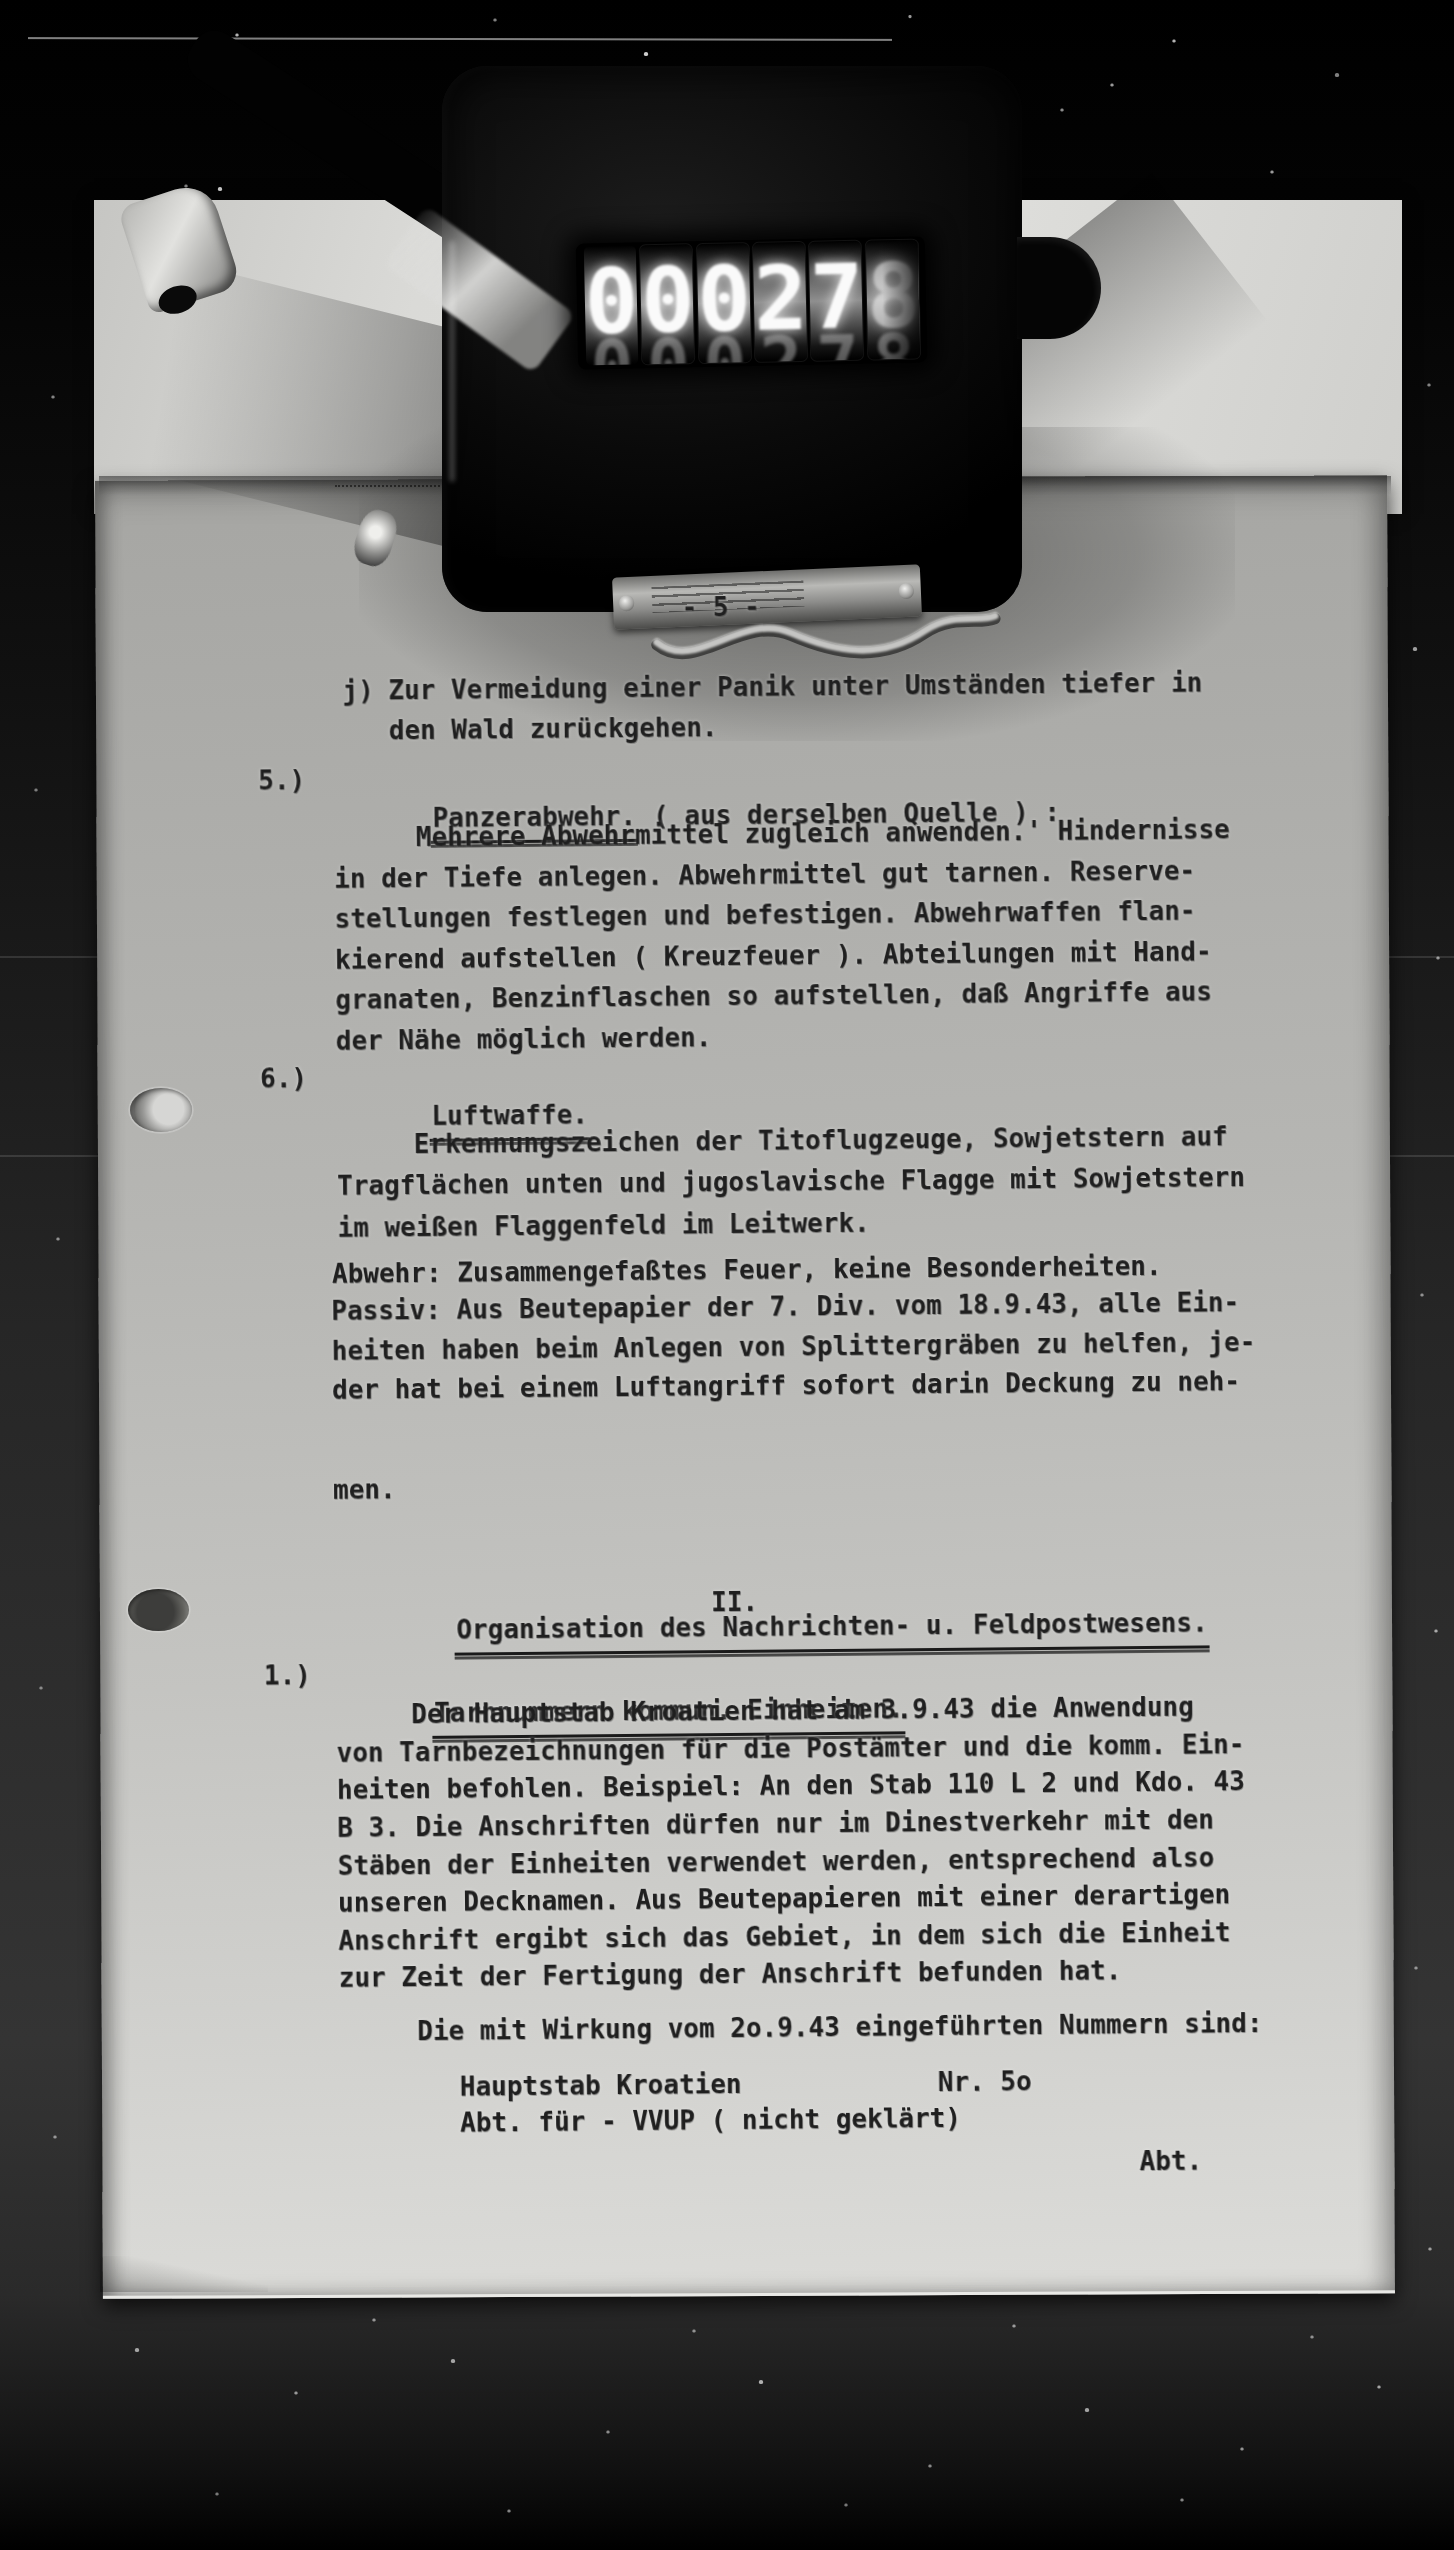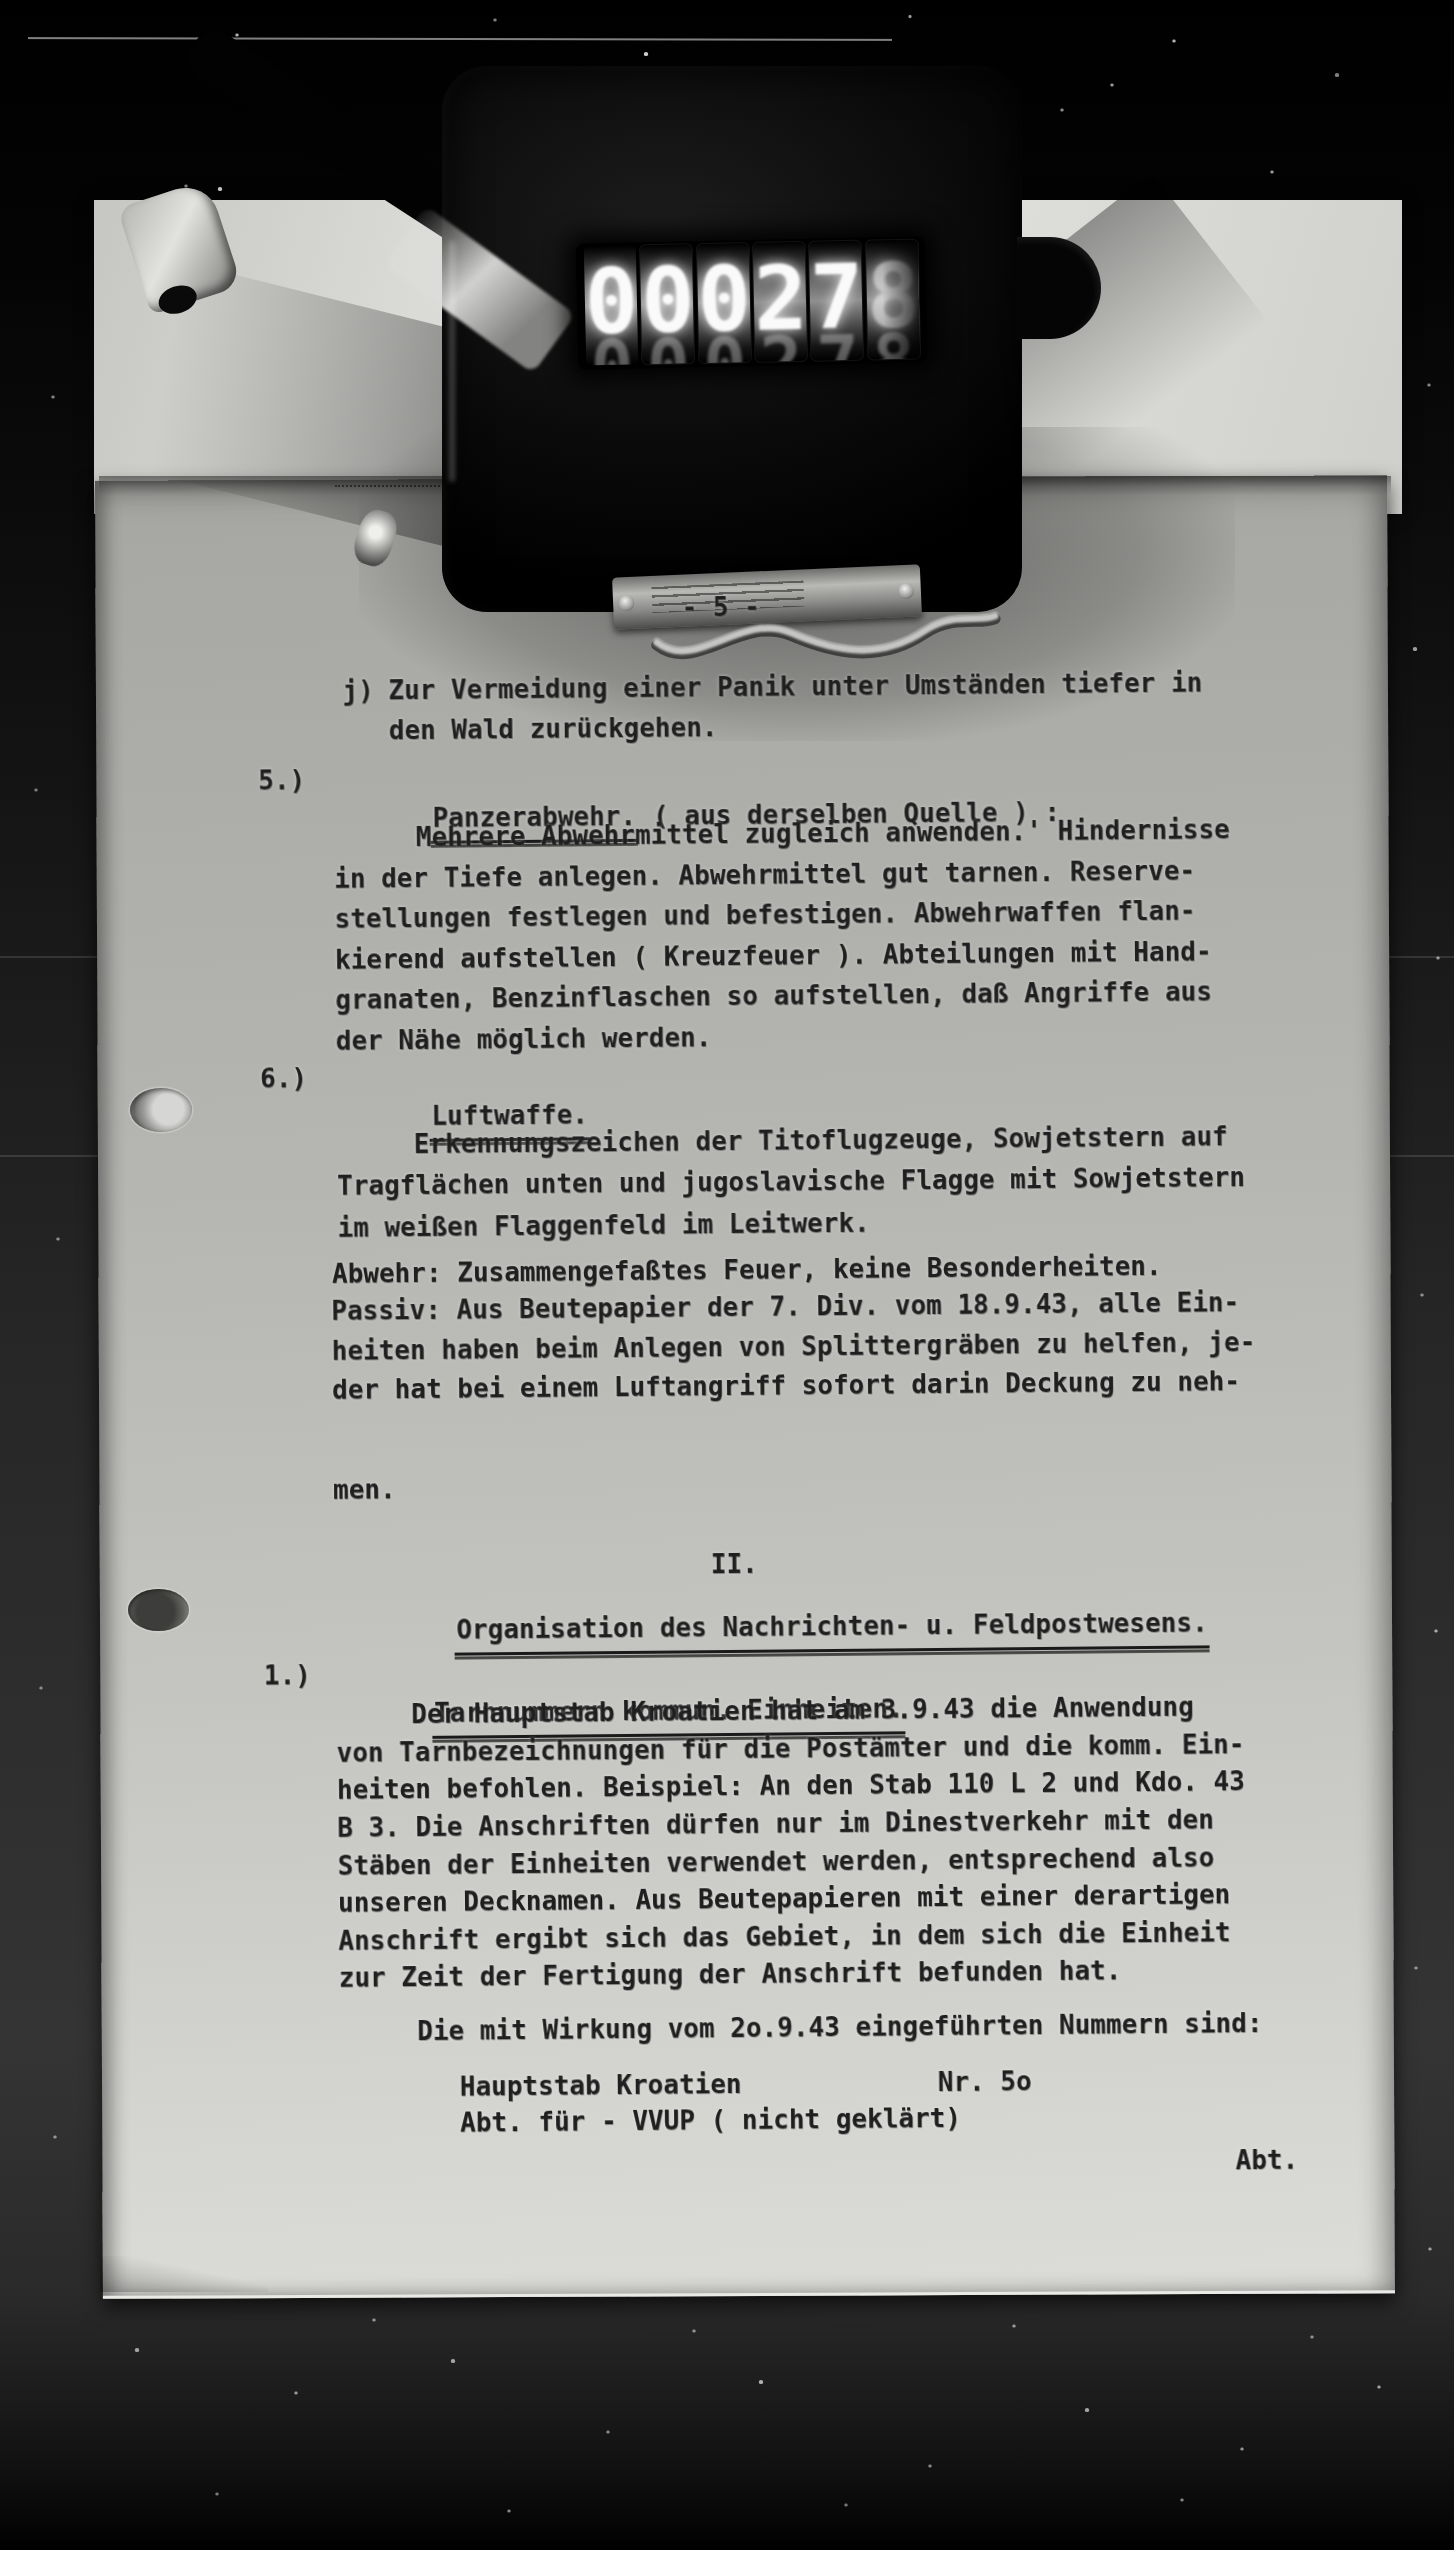--- a/index.html
+++ b/index.html
@@ -216,21 +216,21 @@
     </div>
     <div class="tline" style="left:415px;top:1122px">Erkennungszeichen der Titoflugzeuge, Sowjetstern auf</div>
     <div class="tline" style="left:338px;top:1163px">Tragflächen unten und jugoslavische Flagge mit Sowjetstern</div>
     <div class="tline" style="left:338px;top:1205px">im weißen Flaggenfeld im Leitwerk.</div>
     <div class="tline" style="left:332px;top:1251px">Abwehr: Zusammengefaßtes Feuer, keine Besonderheiten.</div>
     <div class="tline" style="left:331px;top:1288px">Passiv: Aus Beutepapier der 7. Div. vom 18.9.43, alle Ein-</div>
     <div class="tline" style="left:331px;top:1328px">heiten haben beim Anlegen von Splittergräben zu helfen, je-</div>
     <div class="tline" style="left:331px;top:1367px">der hat bei einem Luftangriff sofort darin Deckung zu neh-</div>
     <div class="tline" style="left:331px;top:1467px">men.</div>
 
-    <div class="tline" style="left:708px;top:1545px">II.</div>
+    <div class="tline" style="left:708px;top:1583px">II.</div>
     <div class="tline" style="left:359px;top:1569px">
       <span class="ul">Organisation des Nachrichten- u. Feldpostwesens.</span>
     </div>
 
     <div class="tline" style="left:260px;top:1652px">1.)</div>
     <div class="tline" style="left:336px;top:1652px">
       <span class="ul">Tarnnummern kommun. Einheiten.</span>
     </div>
     <div class="tline" style="left:407px;top:1692px">Der Hauptstab Kroatien hat am 3.9.43 die Anwendung</div>
     <div class="tline" style="left:332px;top:1730px">von Tarnbezeichnungen für die Postämter und die komm. Ein-</div>
@@ -238,17 +238,17 @@
     <div class="tline" style="left:332px;top:1805px">B 3. Die Anschriften dürfen nur im Dinestverkehr mit den</div>
     <div class="tline" style="left:332px;top:1843px">Stäben der Einheiten verwendet werden, entsprechend also</div>
     <div class="tline" style="left:332px;top:1880px">unseren Decknamen. Aus Beutepapieren mit einer derartigen</div>
     <div class="tline" style="left:332px;top:1918px">Anschrift ergibt sich das Gebiet, in dem sich die Einheit</div>
     <div class="tline" style="left:332px;top:1955px">zur Zeit der Fertigung der Anschrift befunden hat.</div>
 
     <div class="tline" style="left:410px;top:2009px">Die mit Wirkung vom 2o.9.43 eingeführten Nummern sind:</div>
     <div class="tline" style="left:452px;top:2065px">Hauptstab Kroatien</div>
     <div class="tline" style="left:930px;top:2065px">Nr. 5o</div>
     <div class="tline" style="left:452px;top:2101px">Abt. für - VVUP ( nicht geklärt)</div>
-    <div class="tline" style="left:1227px;top:2146px">Abt.</div>
+    <div class="tline" style="left:1131px;top:2146px">Abt.</div>
   </div>
 
 </div>
 
 
 </body></html>

